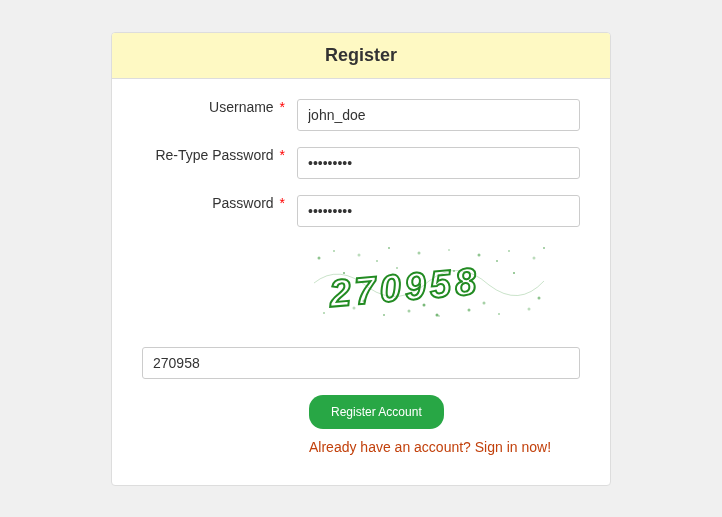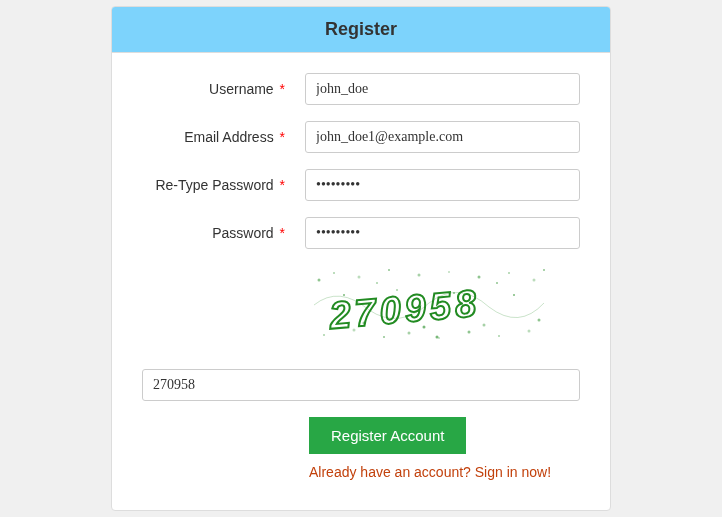--- a/index.html
+++ b/index.html
@@ -20,41 +20,39 @@
 
     .form-container {
       background: #fff;
       border: 1px solid #ddd;
       border-radius: 4px;
       width: 500px;
       overflow: hidden;
     }
 
     .form-header {
-      background: #7dd3fc;
+      background: #fef9c3;
       border-bottom: 1px solid #ddd;
       padding: 12px 20px;
       text-align: center;
     }
 
     .form-header h2 {
       font-size: 18px;
       font-weight: bold;
       color: #333;
     }
 
     .form-body {
       padding: 20px 30px 30px;
     }
 
     .form-group {
       display: flex;
-      align-items: center;
       margin-bottom: 16px;
-      gap: 8px;
     }
 
     .form-label {
       text-align: right;
       width: 155px;
       padding-right: 12px;
       color: #333;
       font-size: 14px;
       flex-shrink: 0;
     }
@@ -65,21 +63,20 @@
     }
 
     .form-input {
       flex: 1;
       padding: 7px 10px;
       border: 1px solid #ccc;
       border-radius: 3px;
       font-size: 14px;
       color: #333;
       outline: none;
-      font-family: Liberation Serif, serif;
     }
 
     .captcha-section {
       display: flex;
       flex-direction: column;
       align-items: flex-start;
       margin-left: 167px;
       margin-bottom: 16px;
     }
 
@@ -103,23 +100,23 @@
       display: flex;
       flex-direction: column;
       align-items: flex-start;
       gap: 10px;
     }
 
     .register-button {
       background-color: #28a745;
       color: #fff;
       border: none;
-      border-radius: 0;
+      border-radius: 14px;
       padding: 10px 22px;
-      font-size: 15px;
+      font-size: 12px;
       cursor: pointer;
       font-weight: normal;
     }
 
     .signin-link {
       color: #c2410c;
       text-decoration: none;
       font-size: 14px;
     }
   </style>
@@ -132,26 +129,20 @@
   </div>
   <div class="form-body">
 
     <div class="form-group">
       <label class="form-label">
         Username <span class="required-star">*</span>
       </label>
       <input class="form-input" type="text" value="john_doe" style="">
     </div>
 
-    <div class="form-group">
-      <label class="form-label">
-        Email Address <span class="required-star">*</span>
-      </label>
-      <input class="form-input" type="email" value="john_doe1@example.com" style="">
-    </div>
 
     <div class="form-group">
       <label class="form-label">
         Re-Type Password <span class="required-star">*</span>
       </label>
       <input class="form-input" type="password" value="password1" style="">
     </div>
 
     <div class="form-group">
       <label class="form-label">

